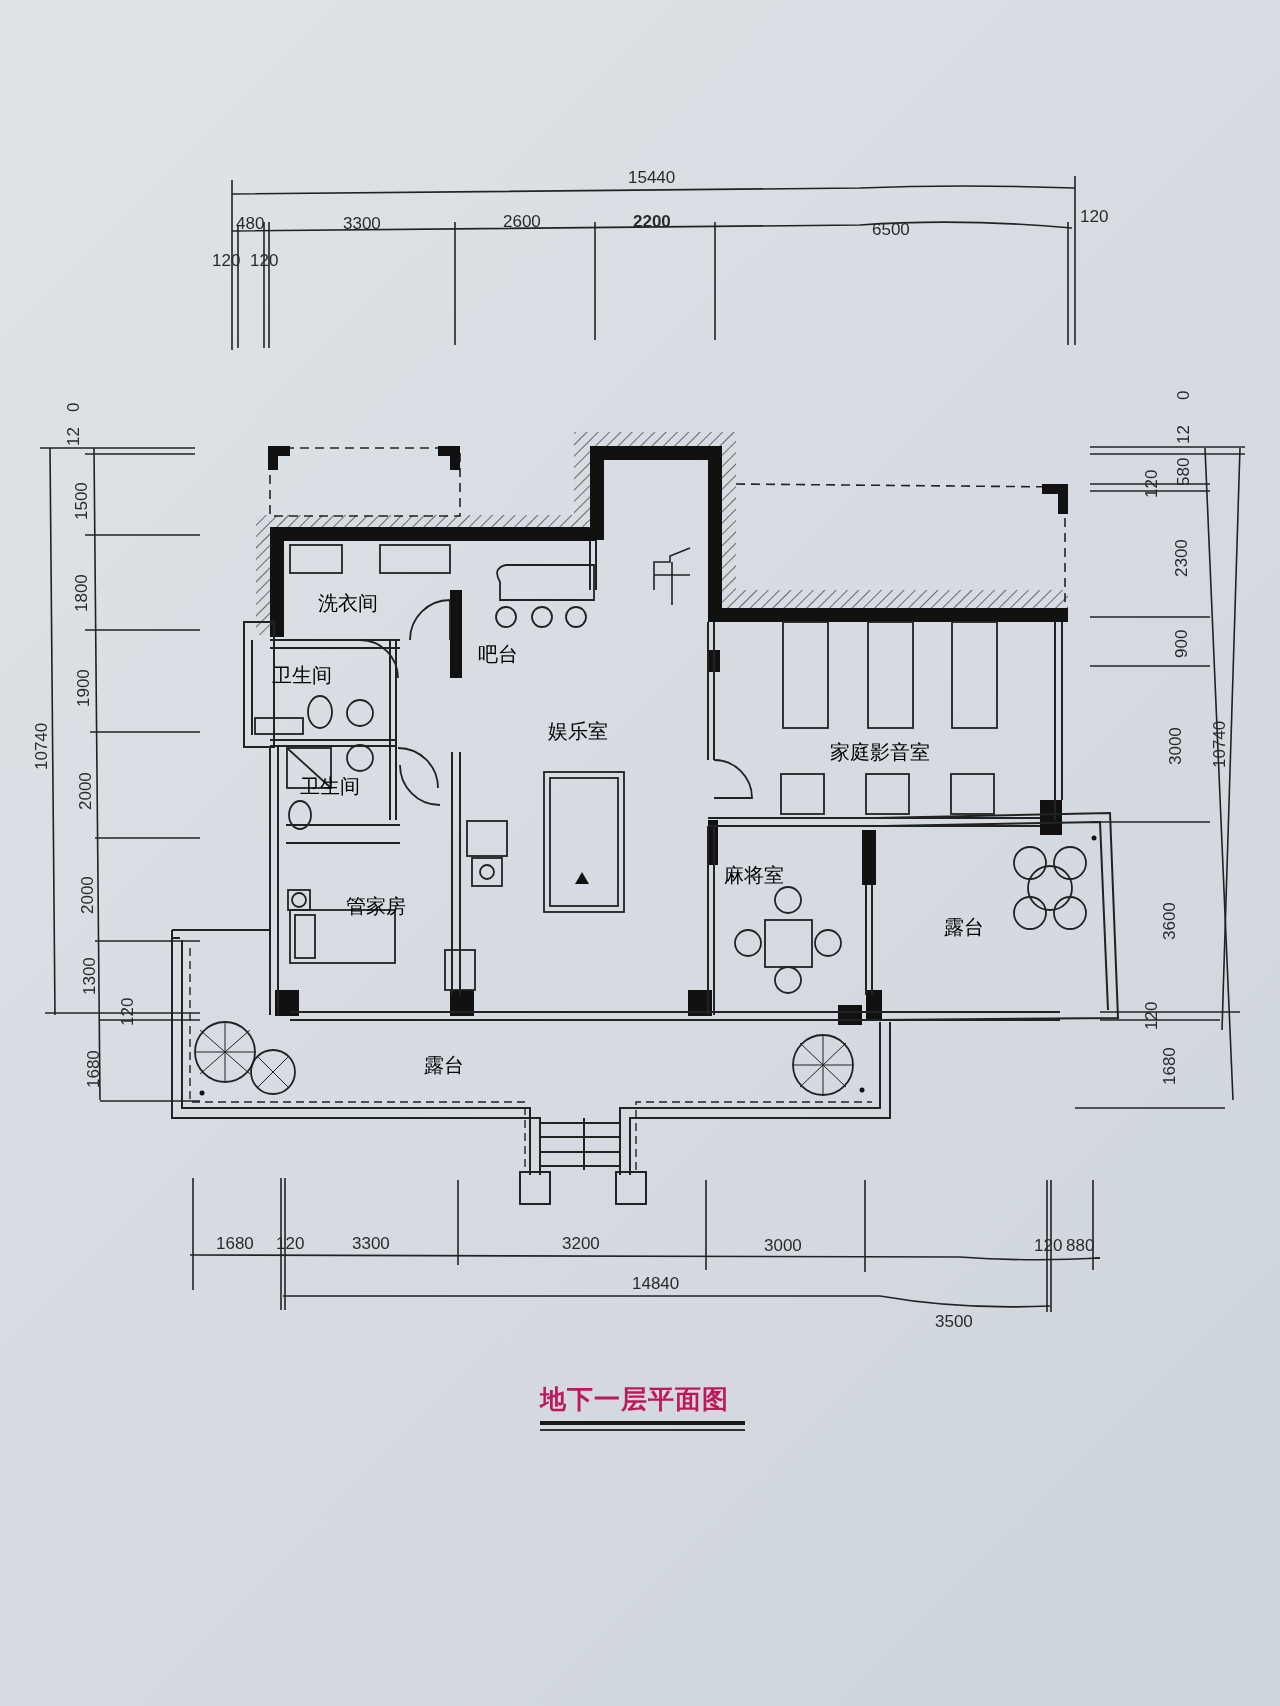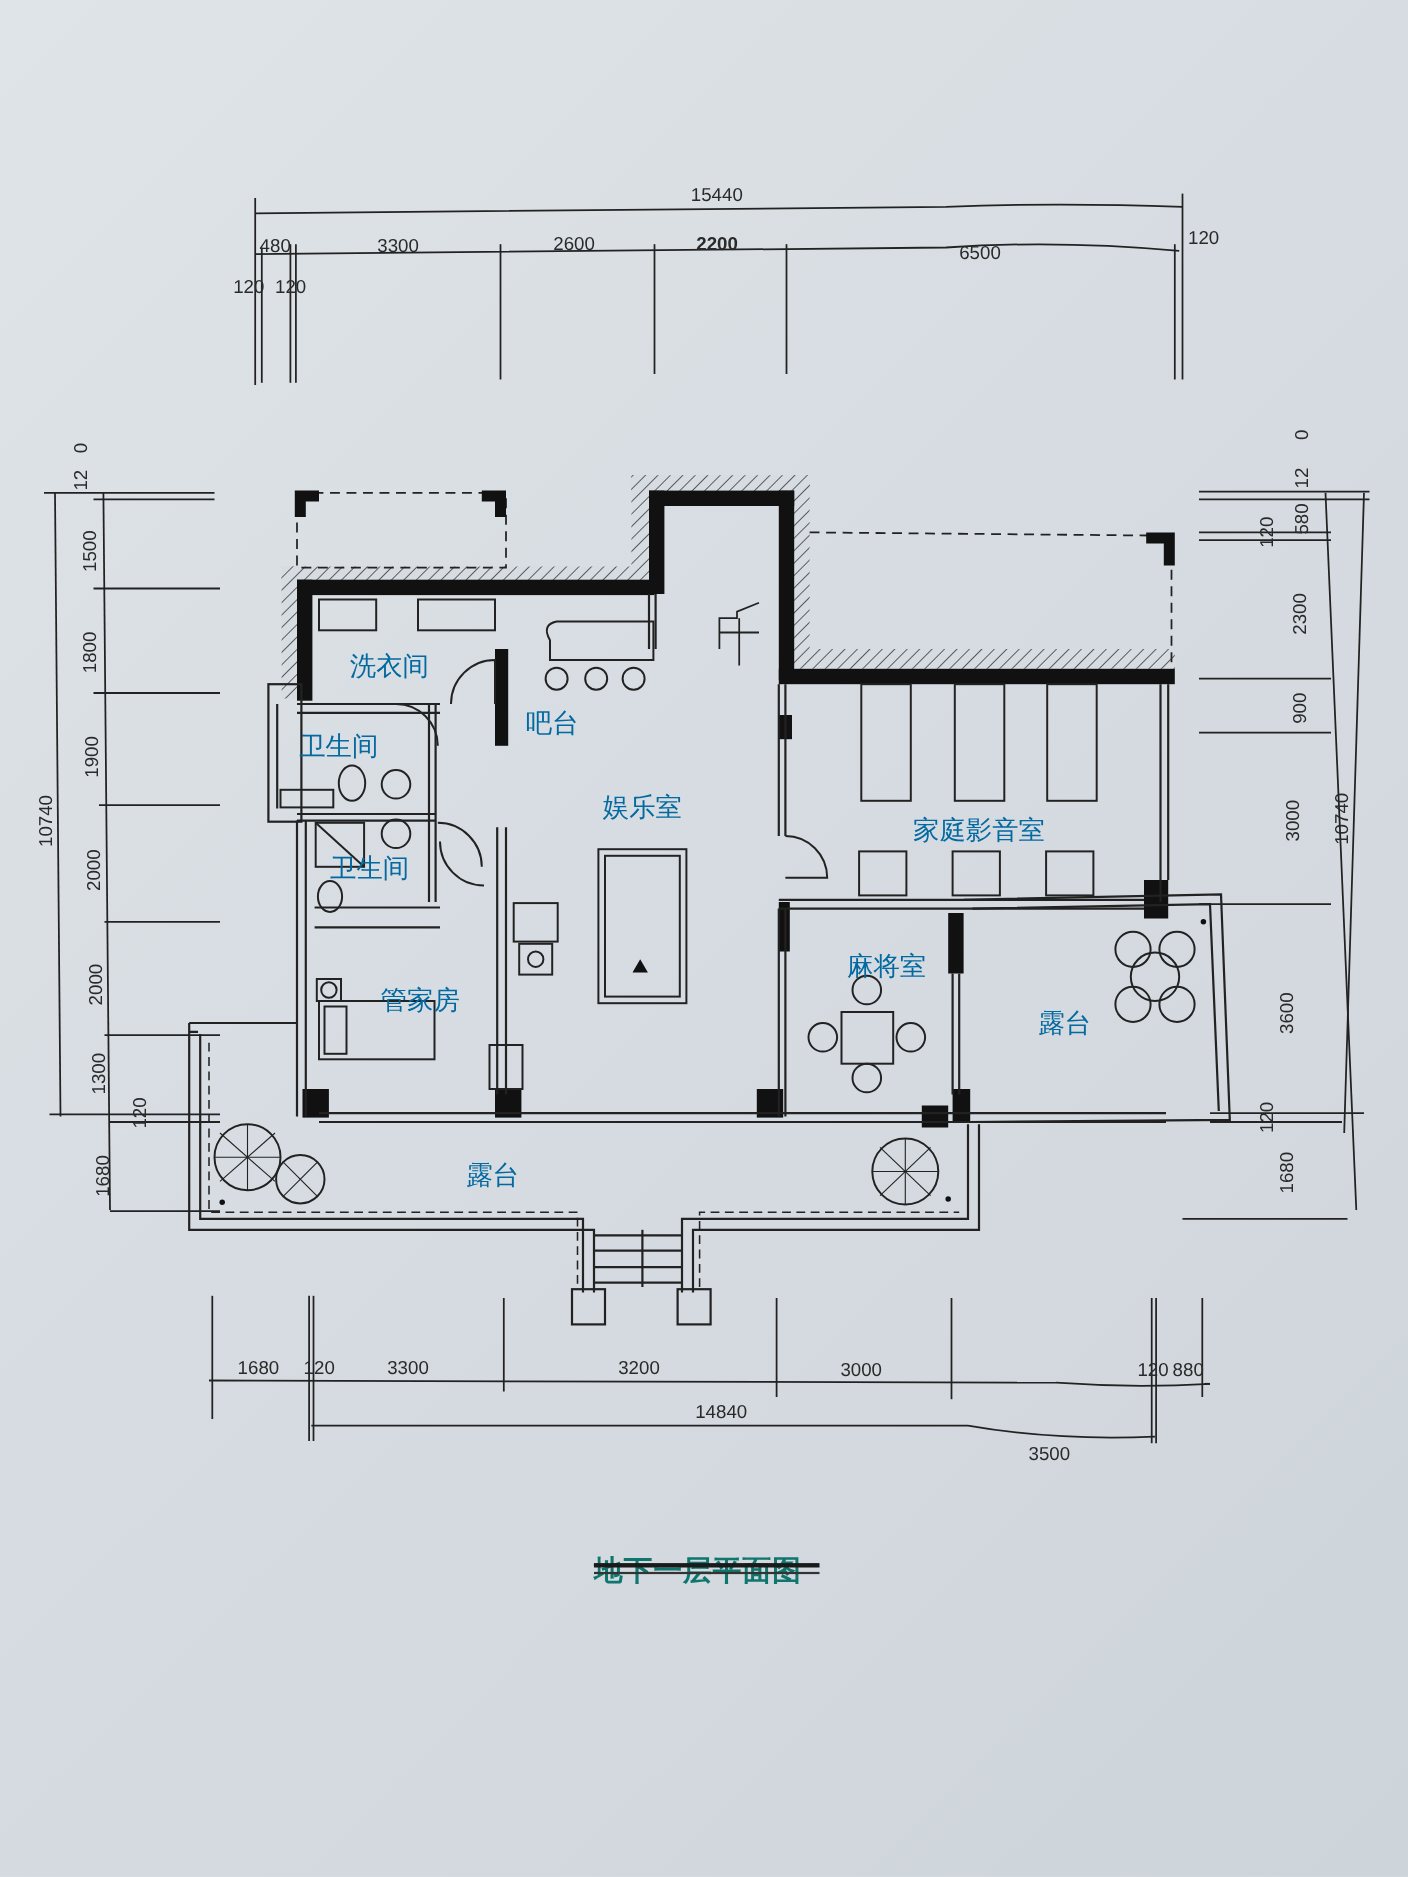--- a/index.html
+++ b/index.html
@@ -1,26 +1,26 @@
 <!DOCTYPE html>
 <html><head>
 <meta charset="utf-8">
 <style>
   html,body{margin:0;padding:0;}
   body{width:1280px;height:1706px;background:#d9dfe4;position:relative;overflow:hidden;font-family:"DejaVu Sans",sans-serif;color:#1c1c1c;}
   .paper{position:absolute;inset:0;background:linear-gradient(135deg,#dfe4e8 0%,#d6dce1 45%,#d3d9de 70%,#cdd4da 100%);}
   svg.plan{position:absolute;left:0;top:0;}
   .dim{font-family:"Liberation Sans","DejaVu Sans",sans-serif;font-size:17px;fill:#2a2a2a;}
   .room{font-family:"DejaVu Sans",sans-serif;font-size:20px;fill:#1a1a1a;}
-  .title{position:absolute;left:540px;top:1382px;font-family:"DejaVu Sans",sans-serif;font-size:26px;font-weight:bold;letter-spacing:1px;color:#0f766e;margin-top:28px;}
+  .title{position:absolute;left:540px;top:1382px;font-family:"DejaVu Sans",sans-serif;font-size:26px;font-weight:bold;letter-spacing:1px;color:#be185d;}
   .title-underline{position:absolute;left:540px;top:1421px;width:205px;height:4px;background:#1a1a1a;}
   .title-underline2{position:absolute;left:540px;top:1429px;width:205px;height:1.5px;background:#333;}
   .label-layer{position:absolute;left:0;top:0;width:1280px;height:1706px;pointer-events:none;}
   .lbl{position:absolute;white-space:nowrap;pointer-events:auto;}
-  .lbl.room{font-size:24px;color:#0369a1;}
+  .lbl.room{font-size:20px;color:#000000;}
   .lbl.dim{font-family:"Liberation Sans","DejaVu Sans",sans-serif;font-size:17px;color:#2a2a2a;}
   .lbl.vert{transform-origin:left top;transform:rotate(-90deg);}
 </style>
 </head>
 <body>
 
 <div class="paper"></div>
 
 <svg class="plan" width="1280" height="1706" viewBox="0 0 1280 1706">
   <defs>
@@ -271,21 +271,21 @@
 </svg>
 
 <div class="label-layer">
 
   <span class="lbl room" style="left:318px;top:590px;">洗衣间</span>
   <span class="lbl room" style="left:478px;top:641px;">吧台</span>
   <span class="lbl room" style="left:272px;top:662px;">卫生间</span>
   <span class="lbl room" style="left:300px;top:773px;">卫生间</span>
   <span class="lbl room" style="left:548px;top:718px;">娱乐室</span>
   <span class="lbl room" style="left:830px;top:739px;">家庭影音室</span>
-  <span class="lbl room" style="left:770px;top:862px;">麻将室</span>
+  <span class="lbl room" style="left:724px;top:862px;">麻将室</span>
   <span class="lbl room" style="left:944px;top:914px;">露台</span>
   <span class="lbl room" style="left:346px;top:893px;">管家房</span>
   <span class="lbl room" style="left:424px;top:1052px;">露台</span>
 
   <span class="lbl dim" style="left:628px;top:168px;">15440</span>
   <span class="lbl dim" style="left:236px;top:214px;text-align:right;">480</span>
   <span class="lbl dim" style="left:343px;top:214px;">3300</span>
   <span class="lbl dim" style="left:503px;top:212px;">2600</span>
   <span class="lbl dim" style="left:633px;top:212px;font-weight:bold;">2200</span>
   <span class="lbl dim" style="left:872px;top:204px;margin-top:16px;">6500</span>

